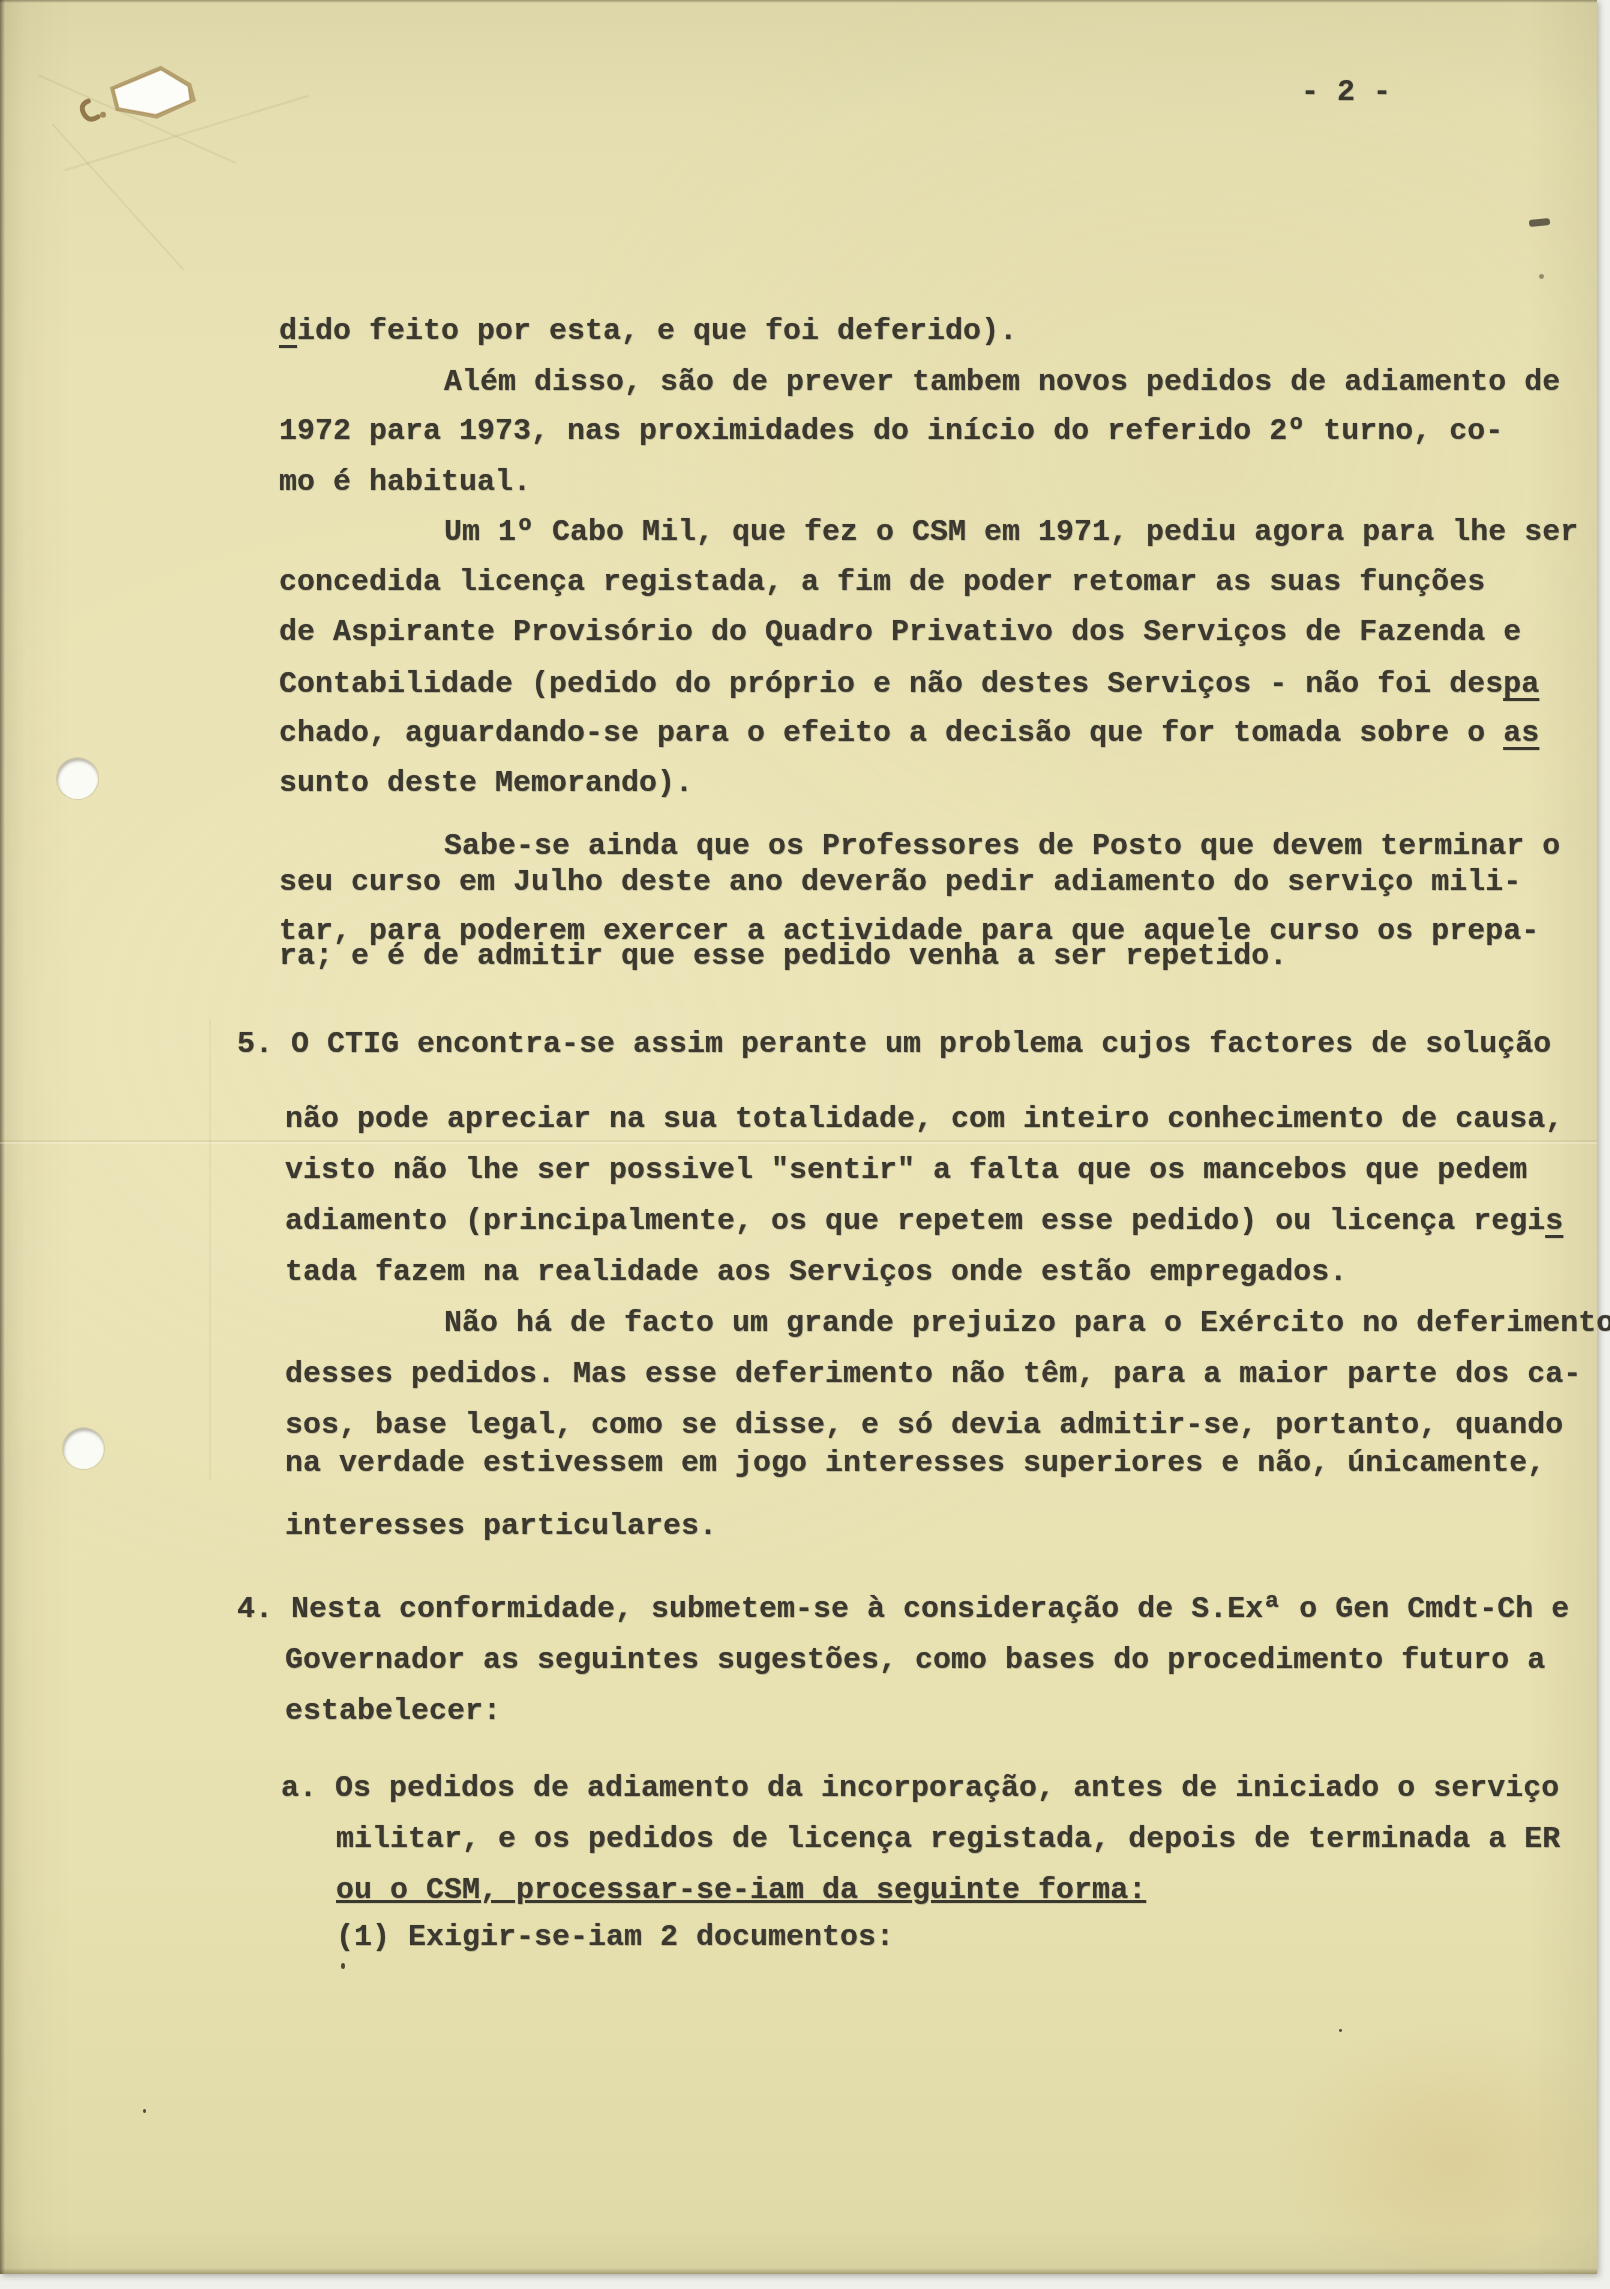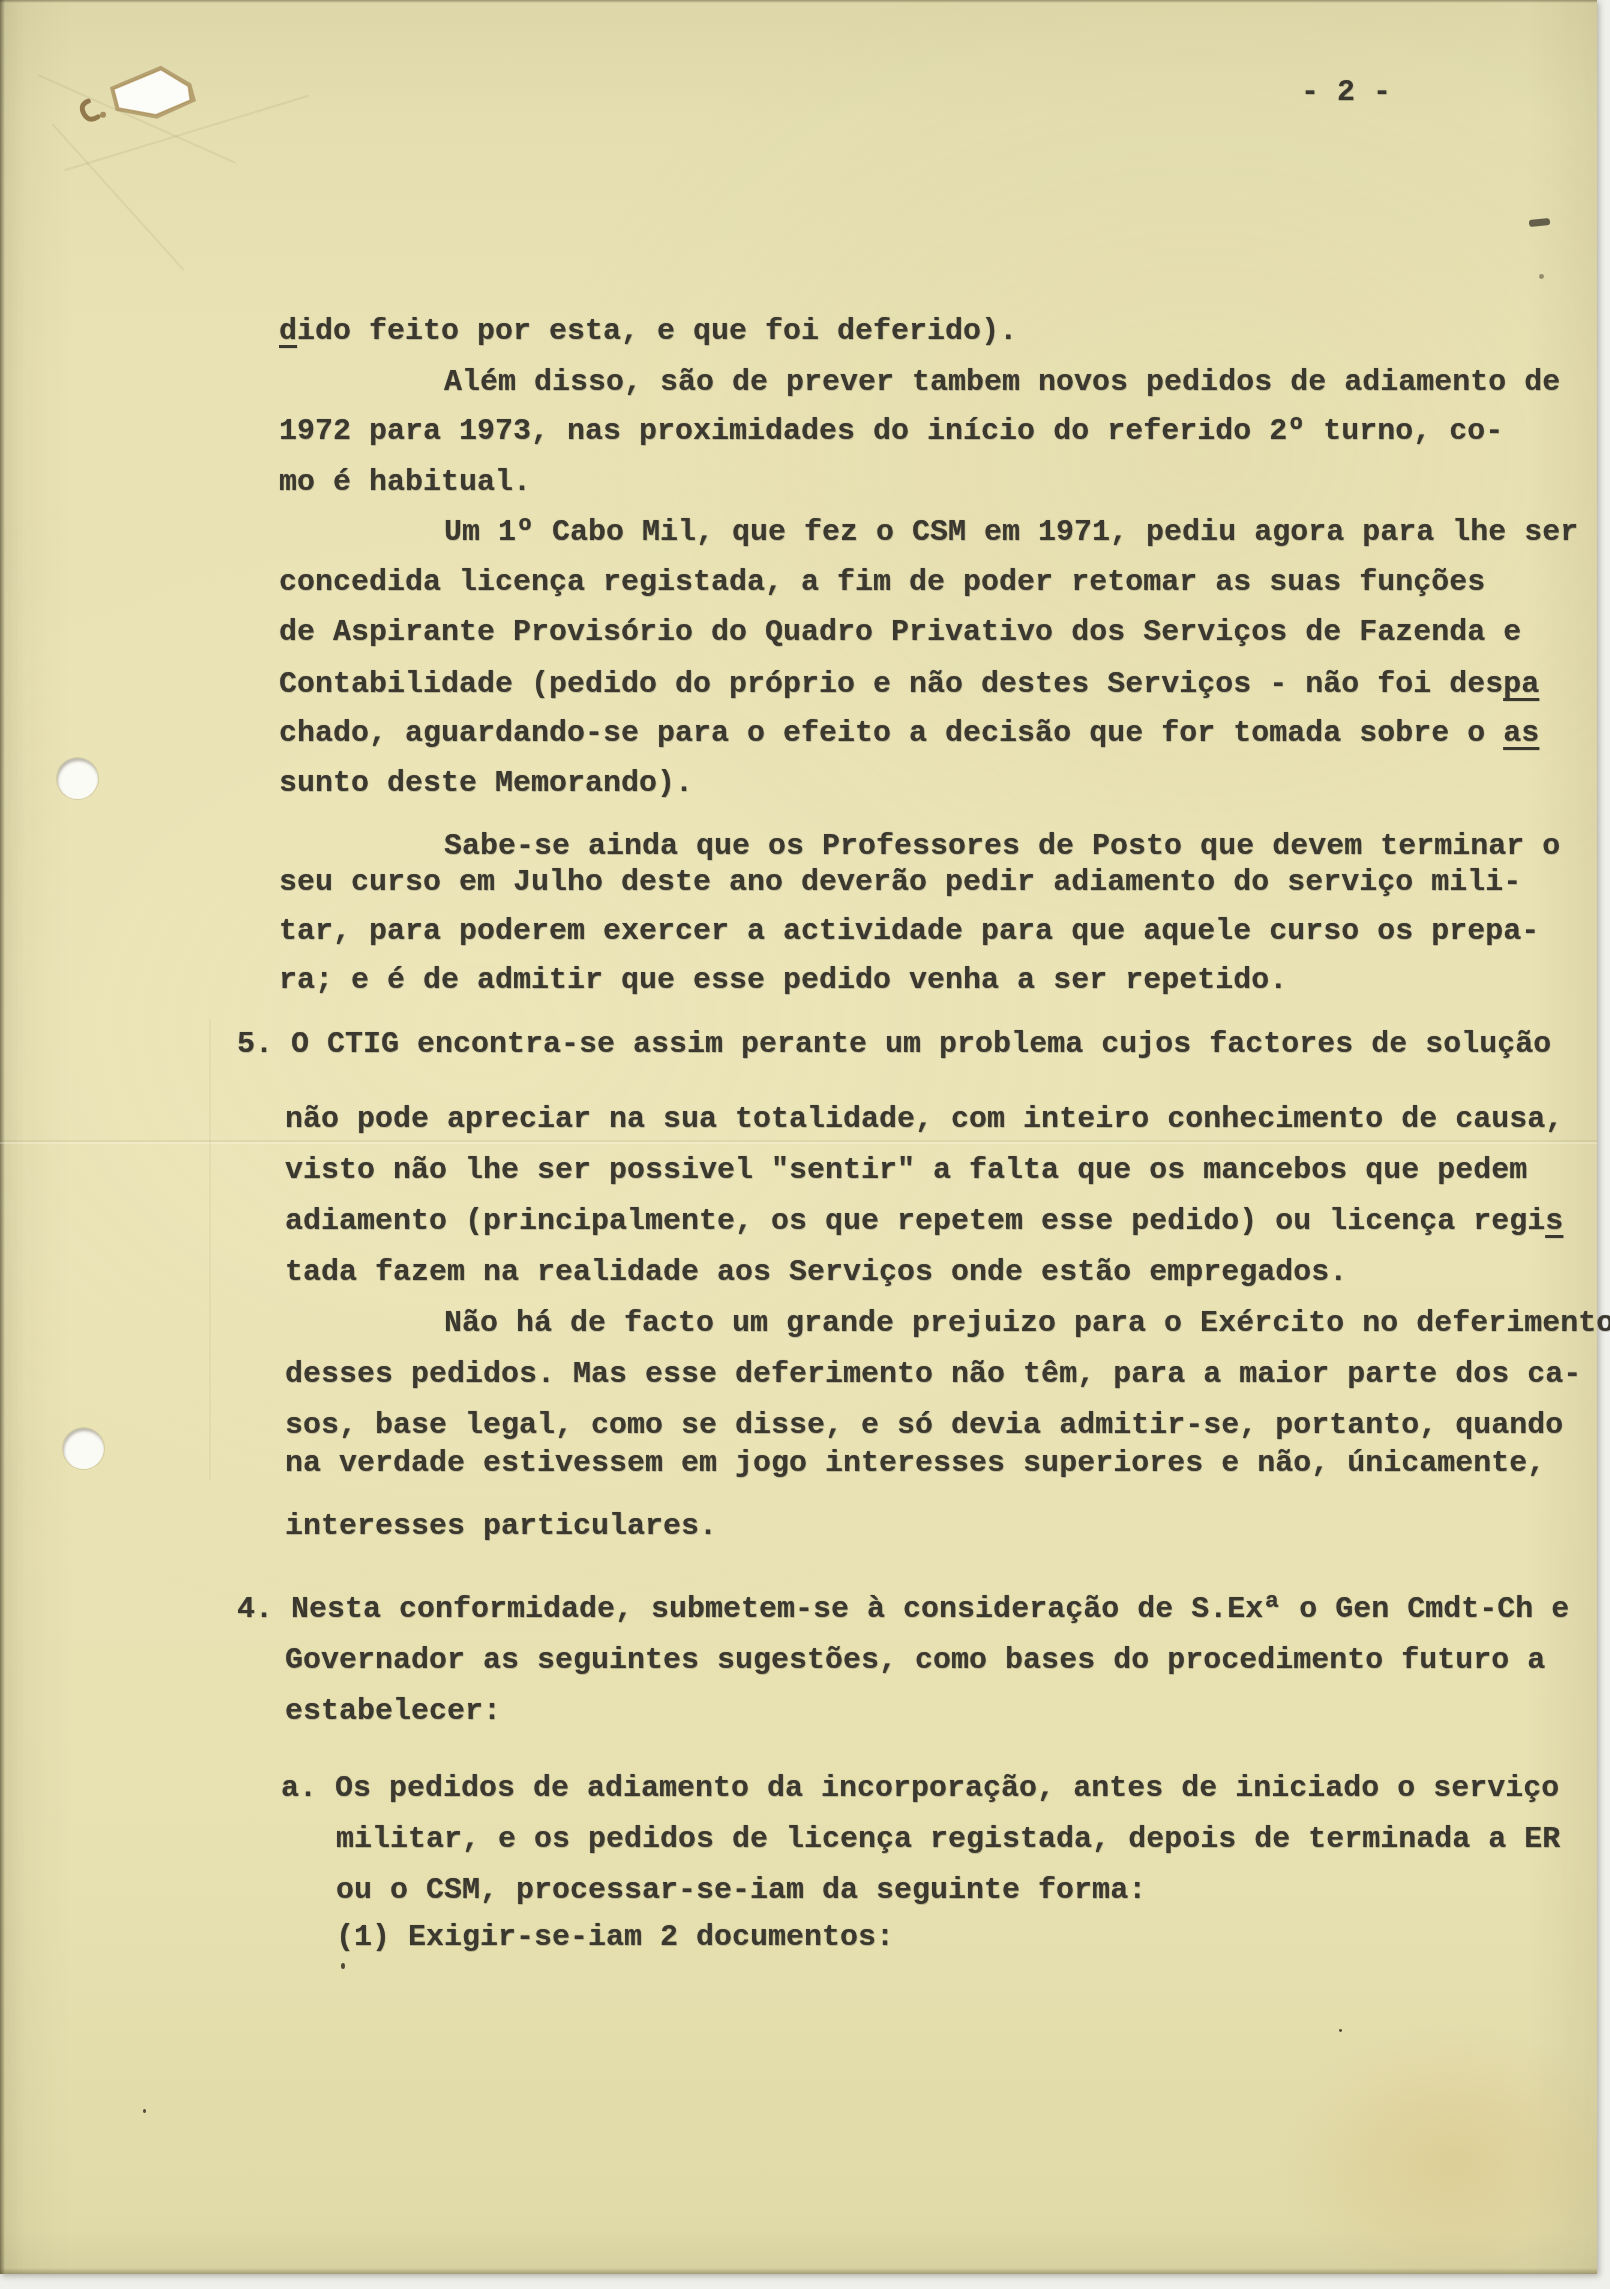--- a/index.html
+++ b/index.html
@@ -98,34 +98,34 @@
         <div class="tline" style="left: 279px; top: 464px;">mo é habitual.</div>
         <div class="tline" style="left: 444px; top: 514px;">Um 1º Cabo Mil, que fez o CSM em 1971, pediu agora para lhe ser</div>
         <div class="tline" style="left: 279px; top: 564px;">concedida licença registada, a fim de poder retomar as suas funções</div>
         <div class="tline" style="left: 279px; top: 614px;">de Aspirante Provisório do Quadro Privativo dos Serviços de Fazenda e</div>
         <div class="tline" style="left: 279px; top: 666px;">Contabilidade (pedido do próprio e não destes Serviços - não foi des<u>pa</u></div>
         <div class="tline" style="left: 279px; top: 715px;">chado, aguardando-se para o efeito a decisão que for tomada sobre o <u>as</u></div>
         <div class="tline" style="left: 279px; top: 765px;">sunto deste Memorando).</div>
         <div class="tline" style="left: 444px; top: 815px; margin-top: 13px;">Sabe-se ainda que os Professores de Posto que devem terminar o</div>
         <div class="tline" style="left: 279px; top: 864px;">seu curso em Julho deste ano deverão pedir adiamento do serviço mili-</div>
         <div class="tline" style="left: 279px; top: 913px;">tar, para poderem exercer a actividade para que aquele curso os prepa-</div>
-        <div class="tline" style="left: 279px; top: 962px;">ra; e é de admitir que esse pedido venha a ser repetido.</div>
+        <div class="tline" style="left: 279px; top: 938px;">ra; e é de admitir que esse pedido venha a ser repetido.</div>
         <div class="tline" style="left: 237px; top: 1026px;">5. O CTIG encontra-se assim perante um problema cujos factores de solução</div>
         <div class="tline" style="left: 285px; top: 1101px;">não pode apreciar na sua totalidade, com inteiro conhecimento de causa,</div>
         <div class="tline" style="left: 285px; top: 1152px;">visto não lhe ser possivel "sentir" a falta que os mancebos que pedem</div>
         <div class="tline" style="left: 285px; top: 1203px;">adiamento (principalmente, os que repetem esse pedido) ou licença regi<u>s</u></div>
         <div class="tline" style="left: 285px; top: 1254px;">tada fazem na realidade aos Serviços onde estão empregados.</div>
         <div class="tline" style="left: 444px; top: 1305px;">Não há de facto um grande prejuizo para o Exército no deferimento</div>
         <div class="tline" style="left: 285px; top: 1356px;">desses pedidos. Mas esse deferimento não têm, para a maior parte dos ca-</div>
         <div class="tline" style="left: 285px; top: 1407px;">sos, base legal, como se disse, e só devia admitir-se, portanto, quando</div>
         <div class="tline" style="left: 285px; top: 1445px;">na verdade estivessem em jogo interesses superiores e não, únicamente,</div>
         <div class="tline" style="left: 285px; top: 1508px;">interesses particulares.</div>
         <div class="tline" style="left: 237px; top: 1591px;">4. Nesta conformidade, submetem-se à consideração de S.Exª o Gen Cmdt-Ch e</div>
         <div class="tline" style="left: 285px; top: 1642px;">Governador as seguintes sugestões, como bases do procedimento futuro a</div>
         <div class="tline" style="left: 285px; top: 1693px;">estabelecer:</div>
         <div class="tline" style="left: 281px; top: 1770px;">a. Os pedidos de adiamento da incorporação, antes de iniciado o serviço</div>
         <div class="tline" style="left: 336px; top: 1821px;">militar, e os pedidos de licença registada, depois de terminada a ER</div>
-        <div class="tline" style="left: 336px; top: 1872px;">ou o CSM, processar-se-iam da seguinte forma:</div>
+        <div class="tline" style="left: 336px; top: 1872px; text-decoration: underline;">ou o CSM, processar-se-iam da seguinte forma:</div>
         <div class="tline" style="left: 336px; top: 1919px;">(1) Exigir-se-iam 2 documentos:</div>
       </div>
   </div>
 </div>
 
 
 </body></html>

